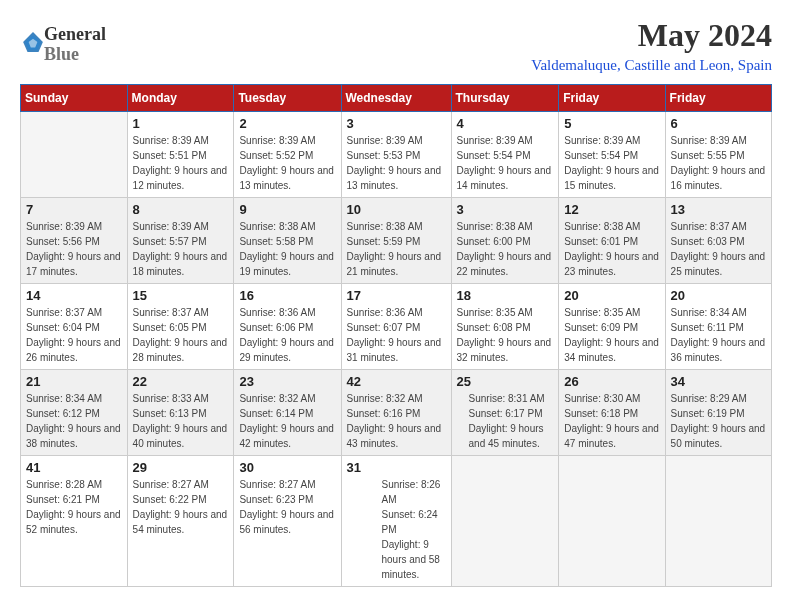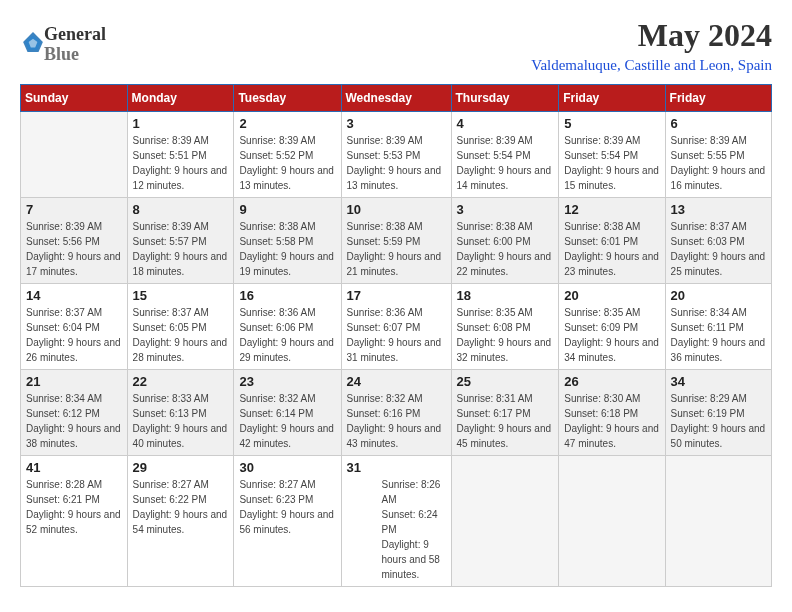--- a/index.html
+++ b/index.html
@@ -276,28 +276,28 @@
 Sunset: 6:13 PM
 Daylight: 9 hours and 40 minutes.</div>
           </td>
           <td>
             <span class="day-number">23</span>
             <div class="day-info" style="white-space: pre-line;">Sunrise: 8:32 AM
 Sunset: 6:14 PM
 Daylight: 9 hours and 42 minutes.</div>
           </td>
           <td>
-            <span class="day-number">24</span>
+            <span class="day-number">42</span>
             <div class="day-info" style="white-space: pre-line;">Sunrise: 8:32 AM
 Sunset: 6:16 PM
 Daylight: 9 hours and 43 minutes.</div>
           </td>
           <td>
             <span class="day-number">25</span>
-            <div class="day-info" style="white-space: pre-line;">Sunrise: 8:31 AM
+            <div class="day-info" style="white-space: pre-line; margin-left: 12px;">Sunrise: 8:31 AM
 Sunset: 6:17 PM
 Daylight: 9 hours and 45 minutes.</div>
           </td>
           <td>
             <span class="day-number">26</span>
             <div class="day-info" style="white-space: pre-line;">Sunrise: 8:30 AM
 Sunset: 6:18 PM
 Daylight: 9 hours and 47 minutes.</div>
           </td>
           <td>

